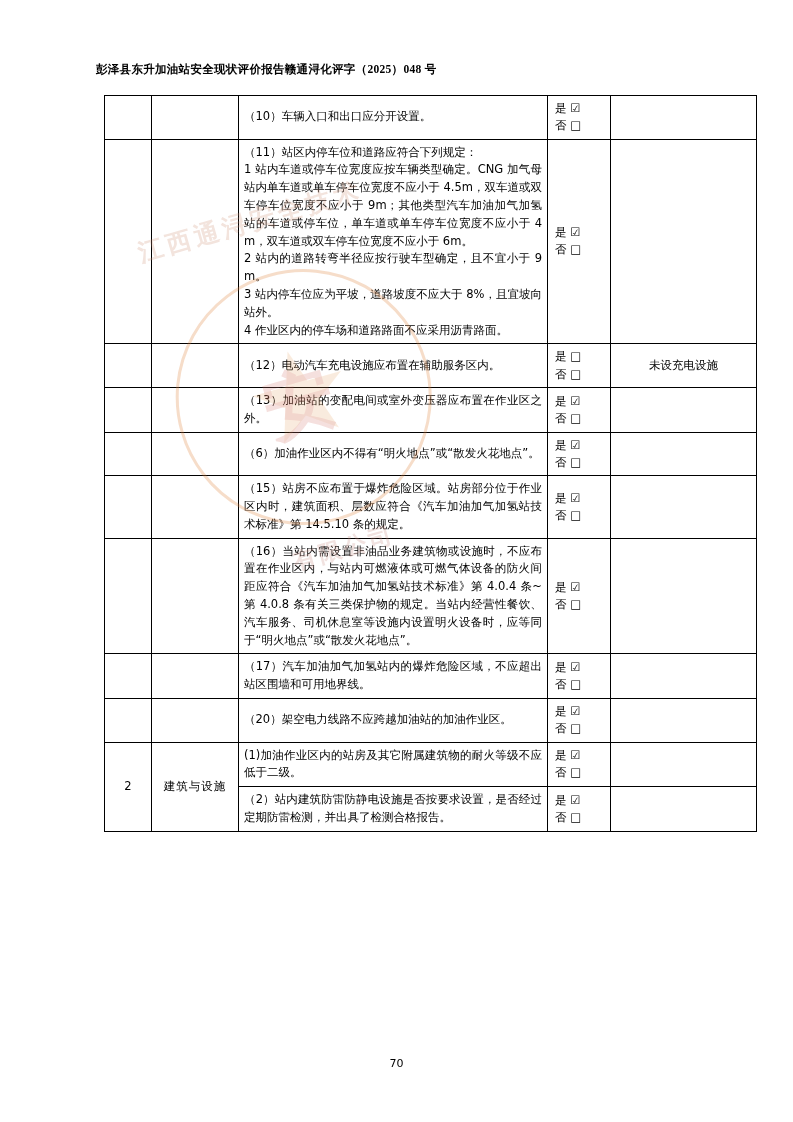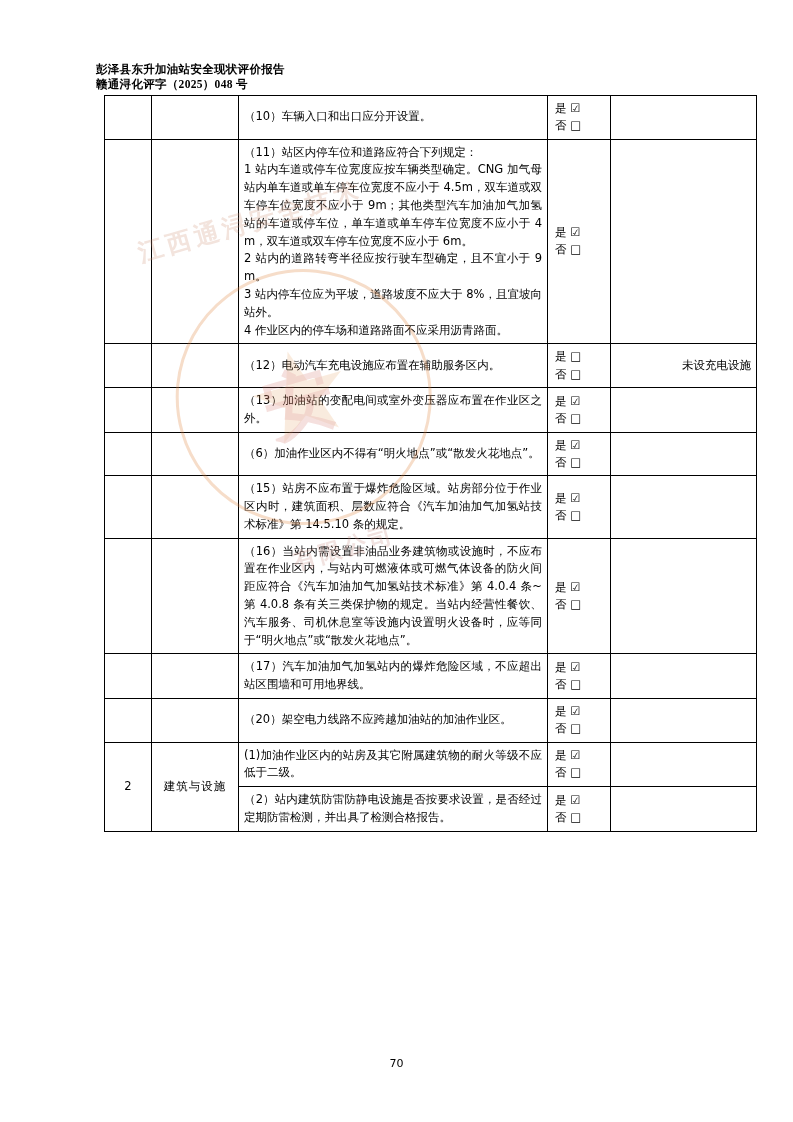--- a/index.html
+++ b/index.html
@@ -26,21 +26,20 @@
     position: absolute;
     top: 62px;
     left: 96px;
     right: 96px;
     display: flex;
     justify-content: flex-start;
     align-items: baseline;
     font-size: 11.5px;
     font-weight: bold;
     letter-spacing: 0.3px;
-    flex-direction: column;
   }
   .header .left { white-space: nowrap; }
   .header .right { white-space: nowrap; font-family: Liberation Serif, serif; }
 
   .content {
     position: absolute;
     top: 95px;
     left: 104px;
     width: 601px;
   }
@@ -55,21 +54,21 @@
   table.maintable td {
     border: 1px solid #000;
     padding: 4px 5px;
     vertical-align: middle;
     word-break: break-all;
   }
   .col-num { width: 36px; text-align: center; }
   .col-cat { width: 76px; text-align: center; margin-top: 48px; }
   .col-item { width: 298px; text-align: justify; }
   .col-check { width: 52px; text-align: left; white-space: nowrap; }
-  .col-note { width: 135px; text-align: right; }
+  .col-note { width: 135px; text-align: center; }
 
   .check-lines {
     display: flex;
     flex-direction: column;
     align-items: flex-start;
     justify-content: center;
     line-height: 1.5;
     font-size: 11.5px;
     padding-left: 2px;
   }

